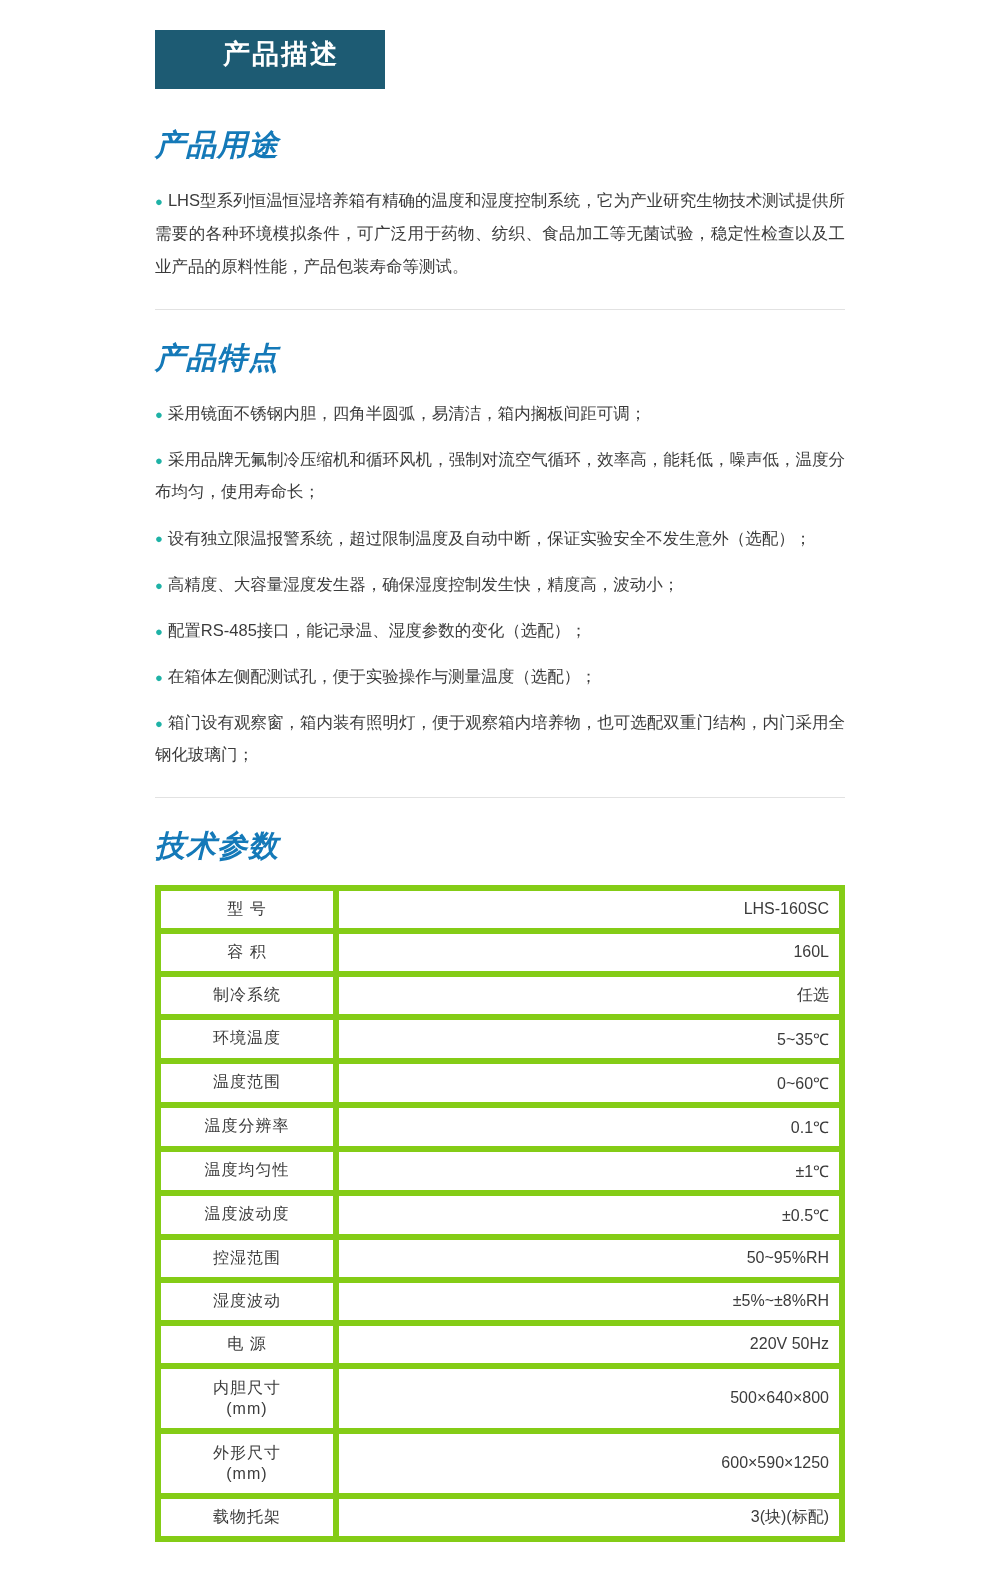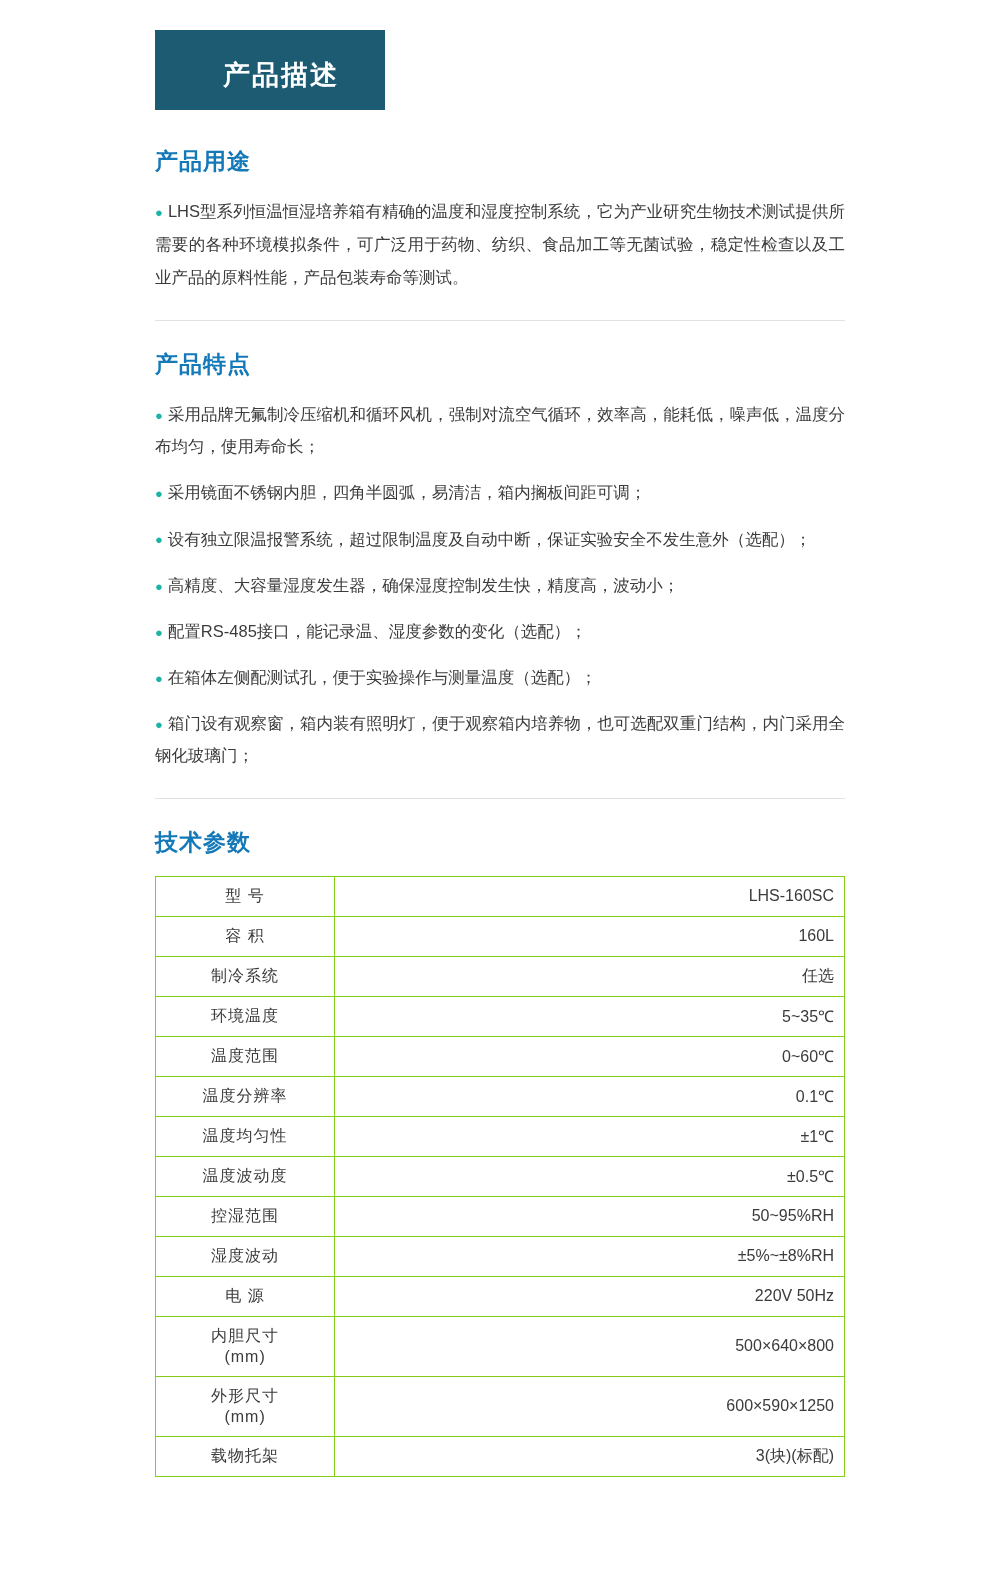--- a/index.html
+++ b/index.html
@@ -20,30 +20,31 @@
     padding: 30px 155px 40px 155px;
   }
   
   .banner {
     display: inline-block;
     background: #1d5b73;
     color: #ffffff;
     font-size: 27px;
     font-weight: bold;
     letter-spacing: 2px;
-    padding: 27px 46px 17px 68px;
+    padding: 6px 46px 17px 68px;
     margin-bottom: 36px;
   }
   
   .section-title {
     color: #1479b8;
-    font-size: 23px;
+    font-size: 30px;
     font-weight: bold;
     letter-spacing: 1px;
     margin: 0 0 18px 0;
+    font-style: italic;
   }
   .section {
     margin-bottom: 10px;
   }
   .para {
     color: #3b3b3b;
     font-size: 16.5px;
     line-height: 2.0;
     margin: 0 0 4px 0;
     text-align: justify;
@@ -72,21 +73,21 @@
     text-align: justify;
   }
   
   table.spec {
     width: 100%;
     border-collapse: collapse;
     margin-top: 12px;
     border: 1px solid #d8d8d8;
   }
   table.spec td {
-    border: 1px solid #84cc16;
+    border: 6px solid #84cc16;
     font-size: 16px;
     color: #3b3b3b;
     height: 40px;
     padding: 8px 10px;
   }
   table.spec td.label {
     width: 26%;
     text-align: center;
     letter-spacing: 1px;
   }
@@ -112,22 +113,22 @@
       <p class="para">
         <span class="bullet-dot">●</span><span>LHS型系列恒温恒湿培养箱有精确的温度和湿度控制系统，它为产业研究生物技术测试提供所需要的各种环境模拟条件，可广泛用于药物、纺织、食品加工等无菌试验，稳定性检查以及工业产品的原料性能，产品包装寿命等测试。</span>
       </p>
     </div>
 
     <hr class="divider">
 
     <div class="section">
       <h2 class="section-title">产品特点</h2>
       <ul class="features">
+        <li><span class="bullet-dot">●</span><span>采用镜面不锈钢内胆，四角半圆弧，易清洁，箱内搁板间距可调；</span></li>
         <li><span class="bullet-dot">●</span><span>采用品牌无氟制冷压缩机和循环风机，强制对流空气循环，效率高，能耗低，噪声低，温度分布均匀，使用寿命长；</span></li>
-        <li><span class="bullet-dot">●</span><span>采用镜面不锈钢内胆，四角半圆弧，易清洁，箱内搁板间距可调；</span></li>
         <li><span class="bullet-dot">●</span><span>设有独立限温报警系统，超过限制温度及自动中断，保证实验安全不发生意外（选配）；</span></li>
         <li><span class="bullet-dot">●</span><span>高精度、大容量湿度发生器，确保湿度控制发生快，精度高，波动小；</span></li>
         <li><span class="bullet-dot">●</span><span>配置RS-485接口，能记录温、湿度参数的变化（选配）；</span></li>
         <li><span class="bullet-dot">●</span><span>在箱体左侧配测试孔，便于实验操作与测量温度（选配）；</span></li>
         <li><span class="bullet-dot">●</span><span>箱门设有观察窗，箱内装有照明灯，便于观察箱内培养物，也可选配双重门结构，内门采用全钢化玻璃门；</span></li>
       </ul>
     </div>
 
     <hr class="divider">
 

